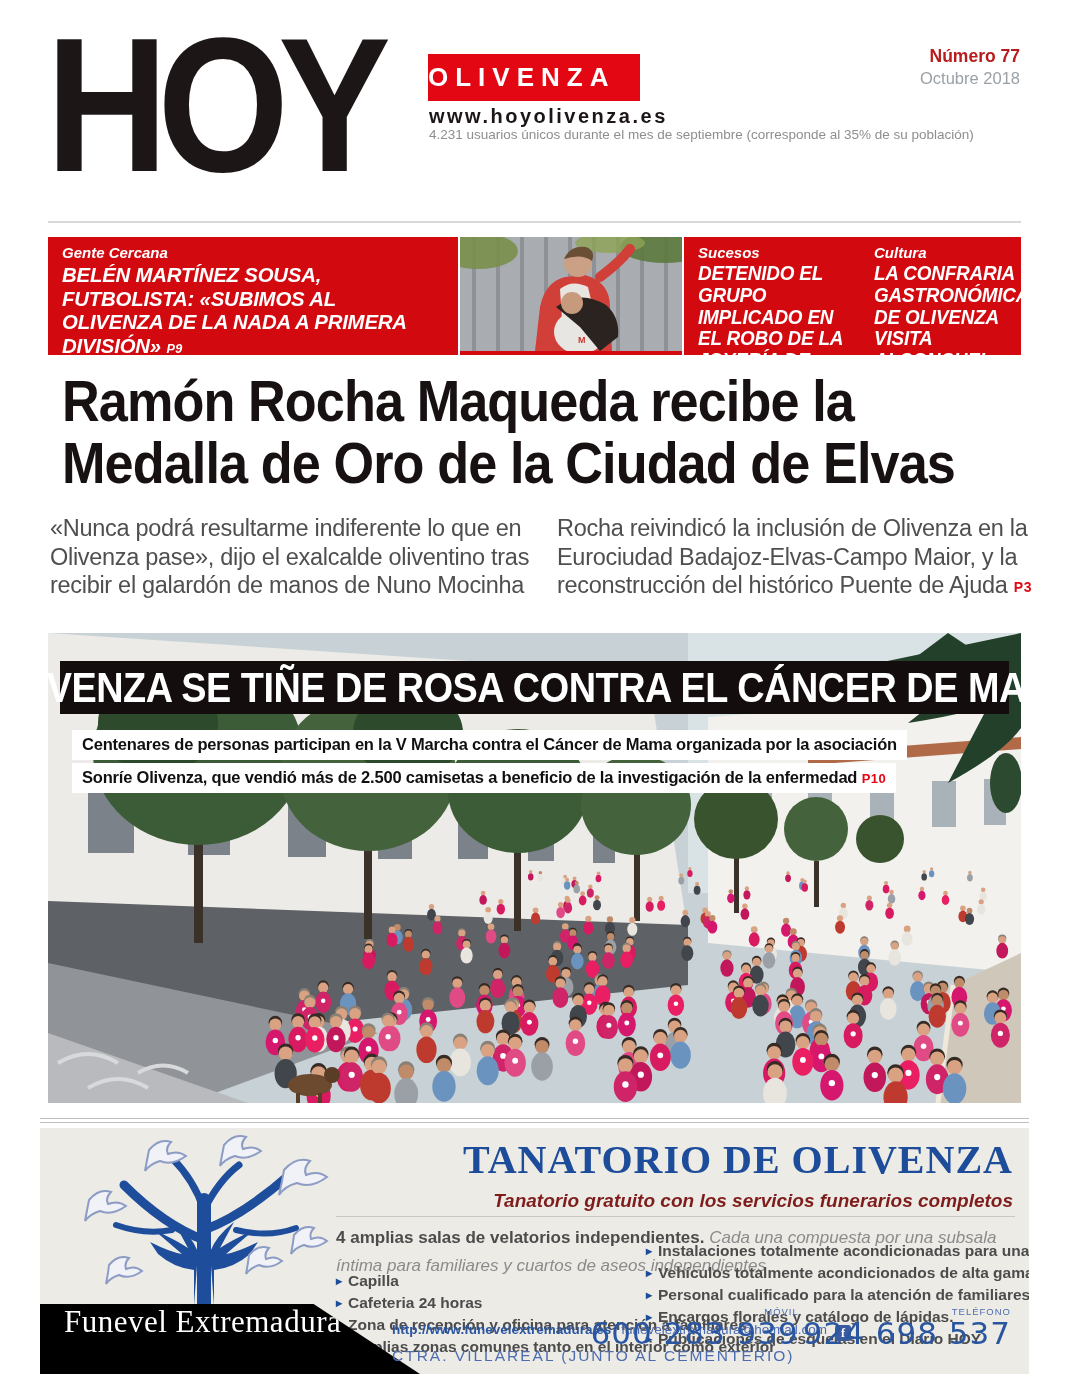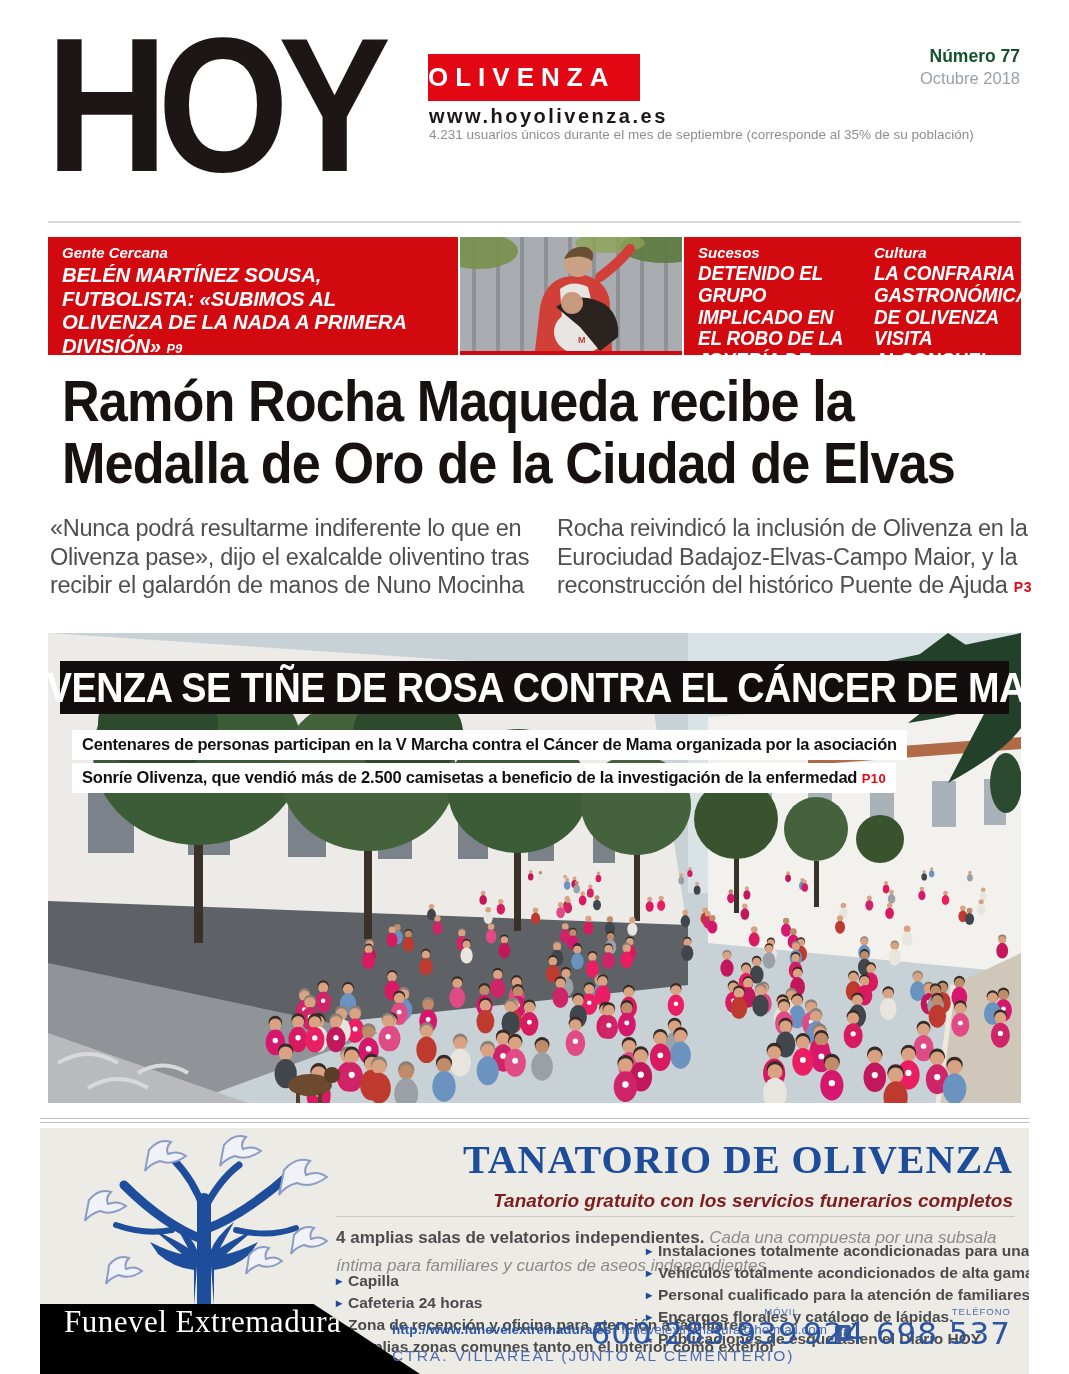--- a/index.html
+++ b/index.html
@@ -7,21 +7,21 @@
         font-family:"Liberation Sans",sans-serif;color:#171112;}
   
   .logo{position:absolute;left:46px;top:22px;font-size:192px;line-height:0.86;font-weight:900;
         letter-spacing:-12px;color:#1d1617;transform:scaleX(0.88);transform-origin:0 0;}
   .edition-box{position:absolute;left:428px;top:54px;width:212px;height:47px;background:#e30613;
         display:flex;align-items:center;justify-content:flex-start;}
   .edition-box span{color:#fff;font-size:26px;font-weight:700;letter-spacing:7px;}
   .site{position:absolute;left:429px;top:105px;font-size:20px;font-weight:700;letter-spacing:2.5px;color:#1d1617;}
   .circulation{position:absolute;left:429px;top:127px;font-size:13.5px;color:#8e8e8e;}
   .issue{position:absolute;right:49px;top:46px;text-align:right;}
-  .issue .num{font-size:17.5px;font-weight:700;color:#14532d;}
+  .issue .num{font-size:17.5px;font-weight:700;color:#b91c1c;}
   .issue .date{font-size:16.5px;color:#9aa0a5;margin-top:2px;}
   .rule1{position:absolute;left:48px;right:48px;top:221px;border-top:2px solid #d9d9d9;}
   
   .band{position:absolute;left:48px;top:237px;width:973px;height:118px;background:#d20a10;display:flex;}
   .teaser{color:#fff;padding:7px 10px 0 14px;box-sizing:border-box;font-style:italic;}
   .teaser .kick{font-size:15px;font-weight:700;margin-bottom:2px;}
   .teaser .hl{font-size:21px;font-weight:700;line-height:1.12;letter-spacing:-0.2px;
         transform:scaleX(0.97);transform-origin:0 0;}
   .teaser.small .hl{font-size:19.5px;}
   .t1{flex:0 0 410px;}

